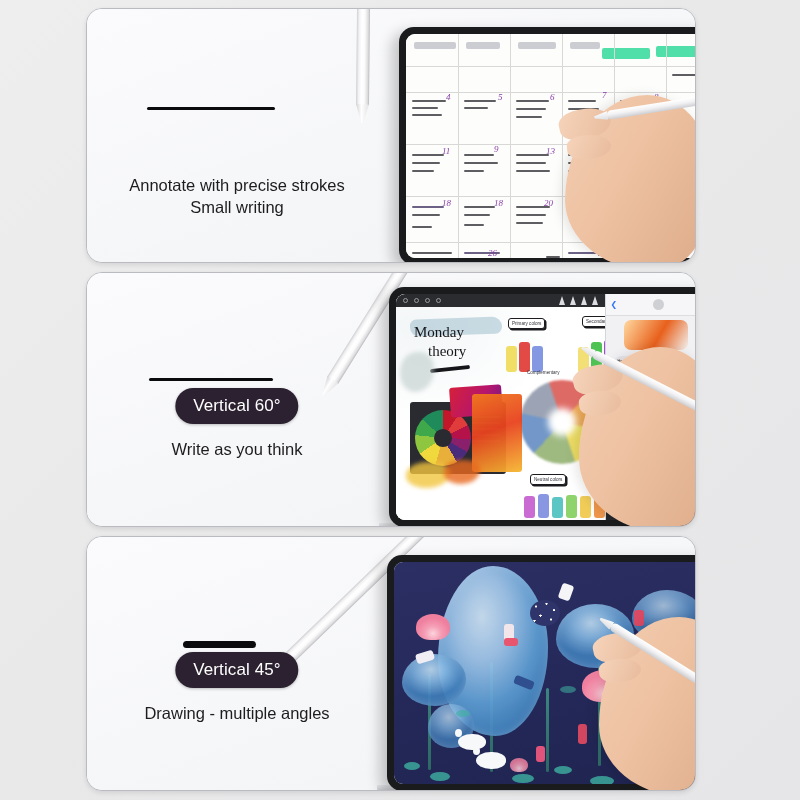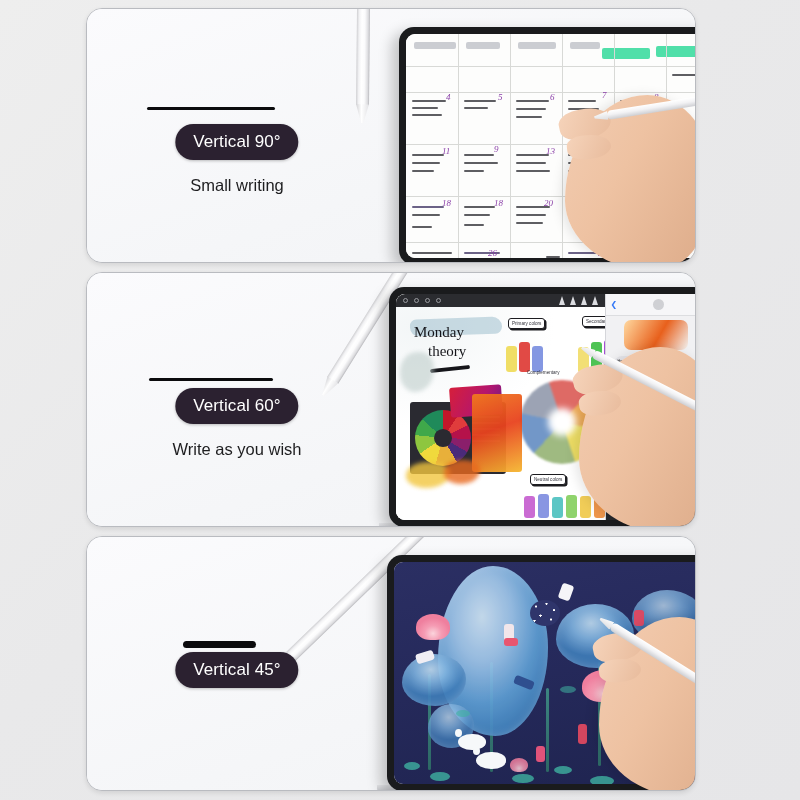--- a/index.html
+++ b/index.html
@@ -459,23 +459,23 @@
     <div class="panel-inner">
 
       <div class="caption-col">
         <div class="stroke s90"></div>
 
         <div class="stylus a90">
           <div class="body"></div>
           <div class="tip"></div>
         </div>
 
-        <div class="badge">Vertical 90°</div>
 
         <div class="caption">
+          <span>Annotate with precise strokes</span>
           <span class="l2">Small writing</span>
         </div>
       </div>
 
       <div class="device dev1">
         <div class="screen">
           <div class="planner">
 
             <div class="hl gray1"></div>
             <div class="hl gray2"></div>
@@ -585,21 +585,21 @@
         <div class="stroke s60"></div>
 
         <div class="stylus a60">
           <div class="body"></div>
           <div class="tip"></div>
         </div>
 
         <div class="badge">Vertical 60°</div>
 
         <div class="caption">
-          <span class="l2">Write as you wish</span>
+          <span class="l2">Write as you think</span>
         </div>
       </div>
 
       <div class="base" style="left:292px;top:250px;width:352px;height:9px;"></div>
 
       <div class="device dev2">
         <div class="screen">
           <div class="note2">
 
             <div class="left">
@@ -708,20 +708,21 @@
         <div class="stroke s45"></div>
 
         <div class="stylus a45">
           <div class="body"></div>
           <div class="tip"></div>
         </div>
 
         <div class="badge">Vertical 45°</div>
 
         <div class="caption">
+          <span>Drawing - multiple angles</span>
         </div>
       </div>
 
       <div class="base" style="left:290px;top:248px;width:352px;height:8px;"></div>
 
       <div class="device dev3">
         <div class="screen">
           <div class="pond">
 
             <div class="stem" style="left:34px;top:112px;height:96px"></div>

